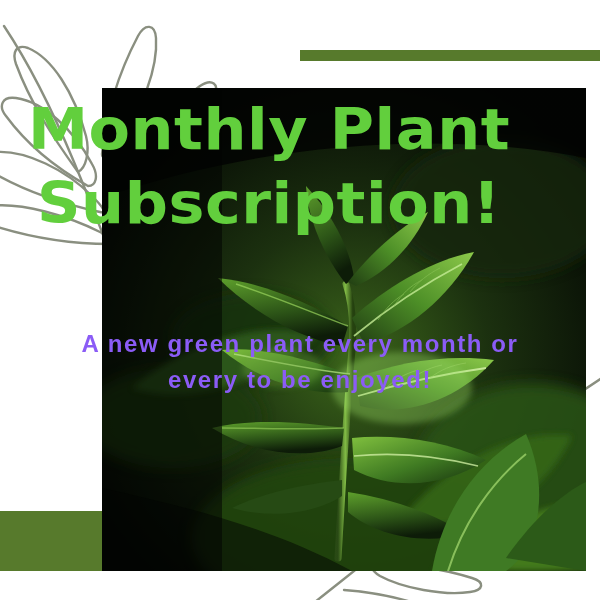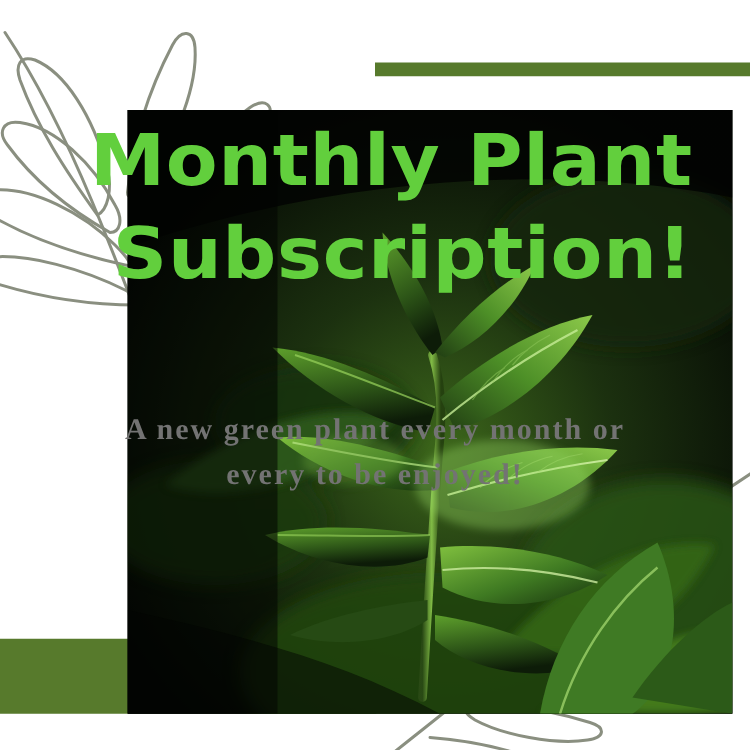--- a/index.html
+++ b/index.html
@@ -64,21 +64,21 @@
     height: 100%;
     display: block;
   }
 
   
   .title-block {
     position: absolute;
     left: 0;
     top: 92px;
     width: 600px;
-    text-align: right;
+    text-align: center;
     padding-right: 62px;
     box-sizing: border-box;
   }
   .title-line {
     font-family: "DejaVu Sans", sans-serif;
     font-weight: bold;
     font-size: 57px;
     line-height: 74px;
     letter-spacing: 0.5px;
     color: #62cf3d;
@@ -89,26 +89,26 @@
 
   .body-block {
     position: absolute;
     left: 0;
     top: 326px;
     width: 600px;
     text-align: center;
     box-sizing: border-box;
   }
   .body-line {
-    font-family: Liberation Serif, serif;
+    font-family: Liberation Sans, sans-serif;
     font-weight: bold;
     font-size: 24px;
     line-height: 36px;
     letter-spacing: 1.6px;
-    color: #737373;
+    color: #8b5cf6;
     white-space: nowrap;
   }
 </style>
 </head>
 <body>
 
 <div id="poster">
 
   <svg class="linework linework-tl" viewBox="0 0 300 330">
     <g fill="none" stroke="#8a8f80" stroke-width="2.4" stroke-linecap="round" stroke-linejoin="round">

